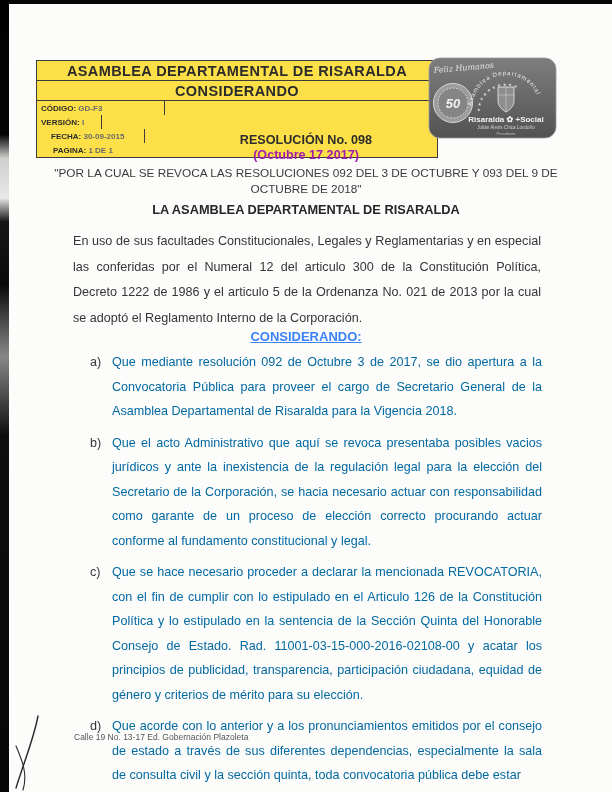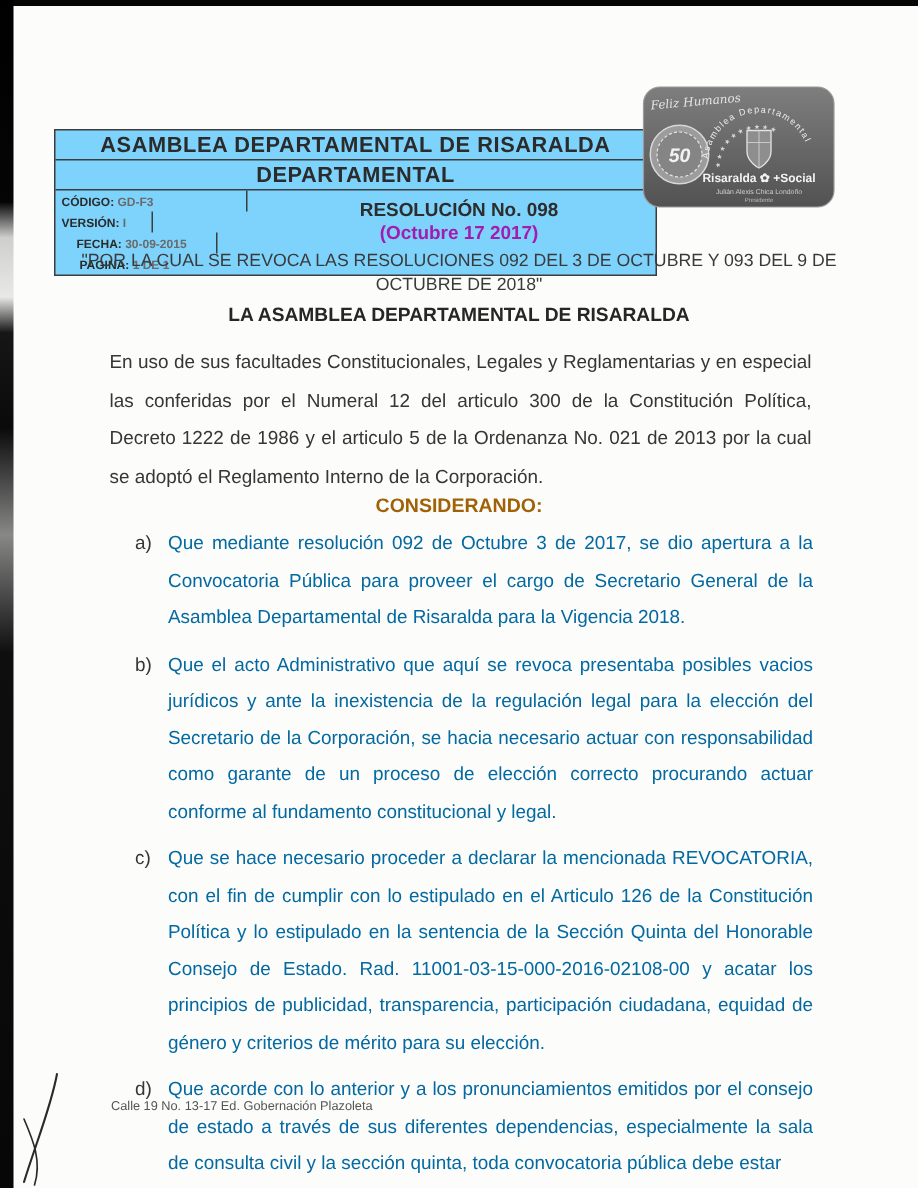--- a/index.html
+++ b/index.html
@@ -29,22 +29,22 @@
       #000 0%, #050505 17%,
       rgba(70,70,70,0.25) 20%, rgba(90,90,90,0.12) 25%,
       #161616 28%, #0a0a0a 36%,
       rgba(40,40,40,0.55) 45%,
       #0e0e0e 55%, #070707 100%);
   }
   .pen-mark { position: absolute; left: 4px; top: 712px; }
 
   
   .hdr-table {
-    position: absolute; left: 36px; top: 86px; width: 402px;
-    border: 1.5px solid #3c3c3c; background: #7dd3fc;
+    position: absolute; left: 36px; top: 60px; width: 402px;
+    border: 1.5px solid #3c3c3c; background: #fde047;
     box-sizing: border-box;
   }
   .hdr-row {
     text-align: center; font-weight: bold; color: #2b2b2b;
     font-size: 14.5px; letter-spacing: 0.4px;
     padding: 2px 0 1px 0;
     border-bottom: 1.5px solid #3c3c3c;
     white-space: nowrap;
   }
   .hdr-meta { display: flex; font-size: 8px; flex-direction: column; }
@@ -71,21 +71,21 @@
   .subject {
     position: absolute; top: 166px; left: 46px; width: 520px;
     text-align: center; font-size: 11.8px; line-height: 15.5px; color: #3a3a3a;
   }
   .issuer { top: 202px; font-weight: bold; font-size: 12.8px; color: #262626; }
   .preamble {
     position: absolute; top: 229px; left: 73px; width: 468px;
     font-size: 12.6px; line-height: 25.6px;
     text-align: justify; color: #363636;
   }
-  .considerando { top: 329px; font-weight: bold; font-size: 13px; color: #a16207; }
+  .considerando { top: 329px; font-weight: bold; font-size: 13px; color: #3b82f6; text-decoration: underline; }
 
   .items { position: absolute; top: 350px; left: 90px; width: 452px; }
   .item { display: flex; margin-bottom: 7px; }
   .item .marker {
     flex: none; width: 22px;
     font-size: 12.6px; line-height: 24.5px; color: #363636;
   }
   .item .itext {
     flex: 1; text-align: justify;
     font-size: 12.6px; line-height: 24.5px; color: #0369a1;
@@ -103,21 +103,21 @@
 
   <div class="scan-top"></div>
   <div class="scan-left"></div>
   <svg class="pen-mark" width="50" height="80" viewBox="0 0 50 80">
     <path d="M34 4 C 30 26, 20 50, 12 76" stroke="#2a2a2a" stroke-width="1.4" fill="none" stroke-linecap="round"></path>
     <path d="M12 34 C 18 48, 24 62, 19 78" stroke="#2a2a2a" stroke-width="1.1" fill="none" stroke-linecap="round"></path>
   </svg>
 
   <div class="hdr-table">
     <div class="hdr-row">ASAMBLEA DEPARTAMENTAL DE RISARALDA</div>
-    <div class="hdr-row">DEPARTAMENTAL</div>
+    <div class="hdr-row">CONSIDERANDO</div>
     <div class="hdr-meta">
       <div class="cell">
         <span class="lbl">CÓDIGO:</span>
         <span class="val">GD-F3</span>
       </div>
       <div class="cell">
         <span class="lbl">VERSIÓN:</span>
         <span class="val">I</span>
       </div>
       <div class="cell">

